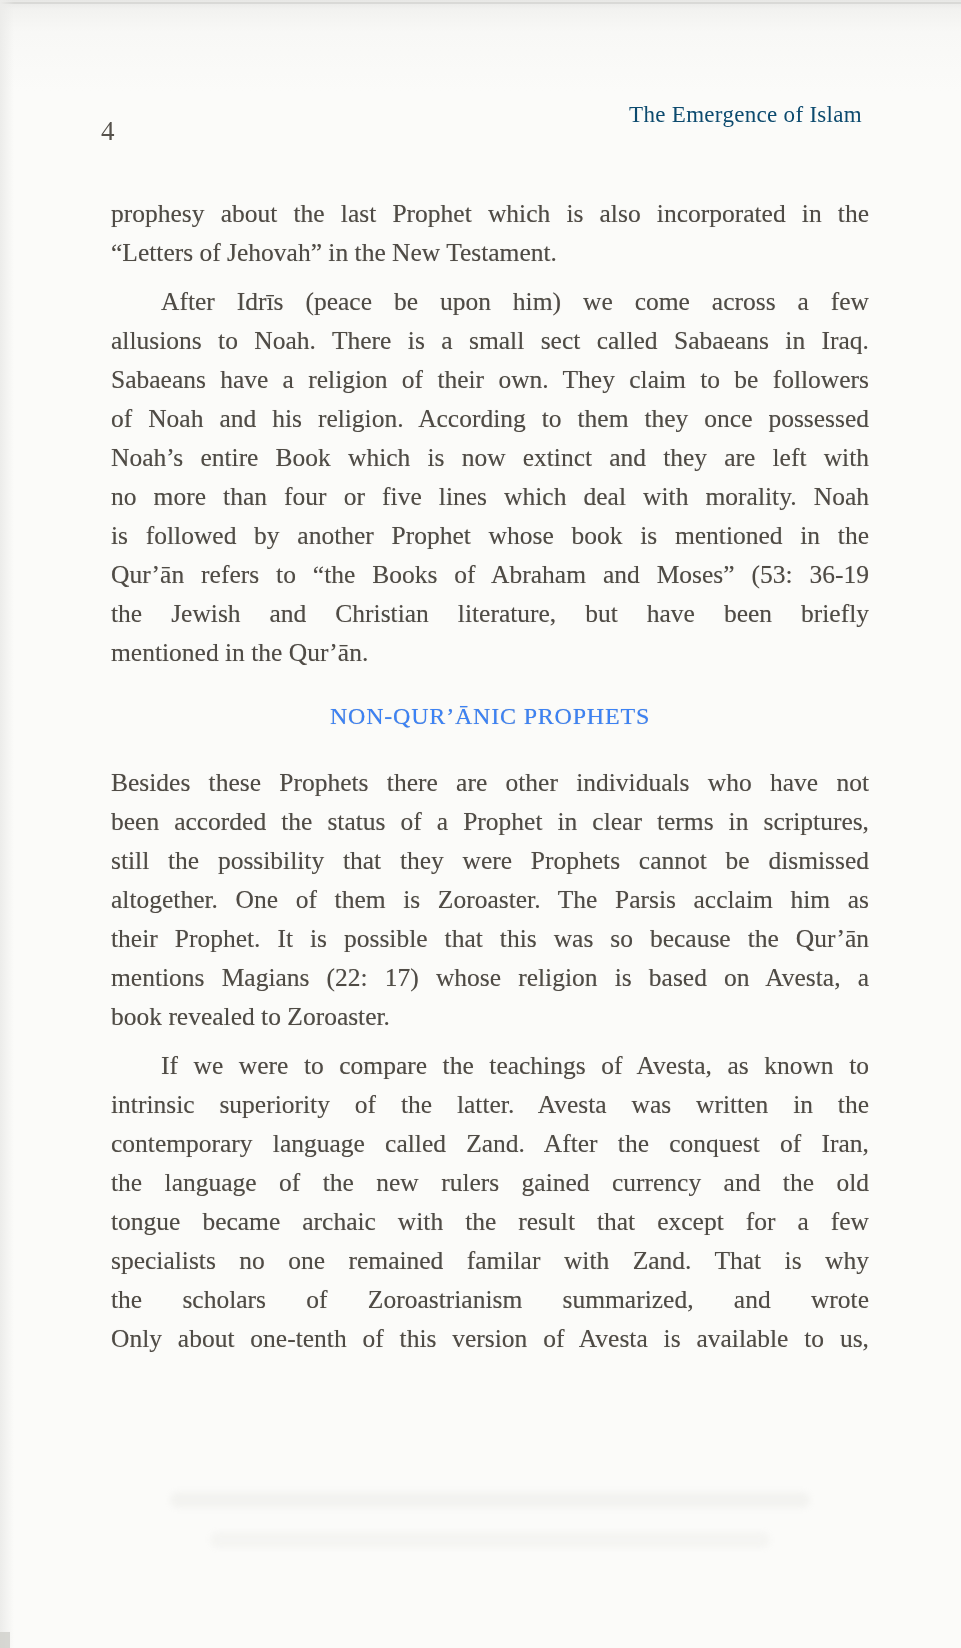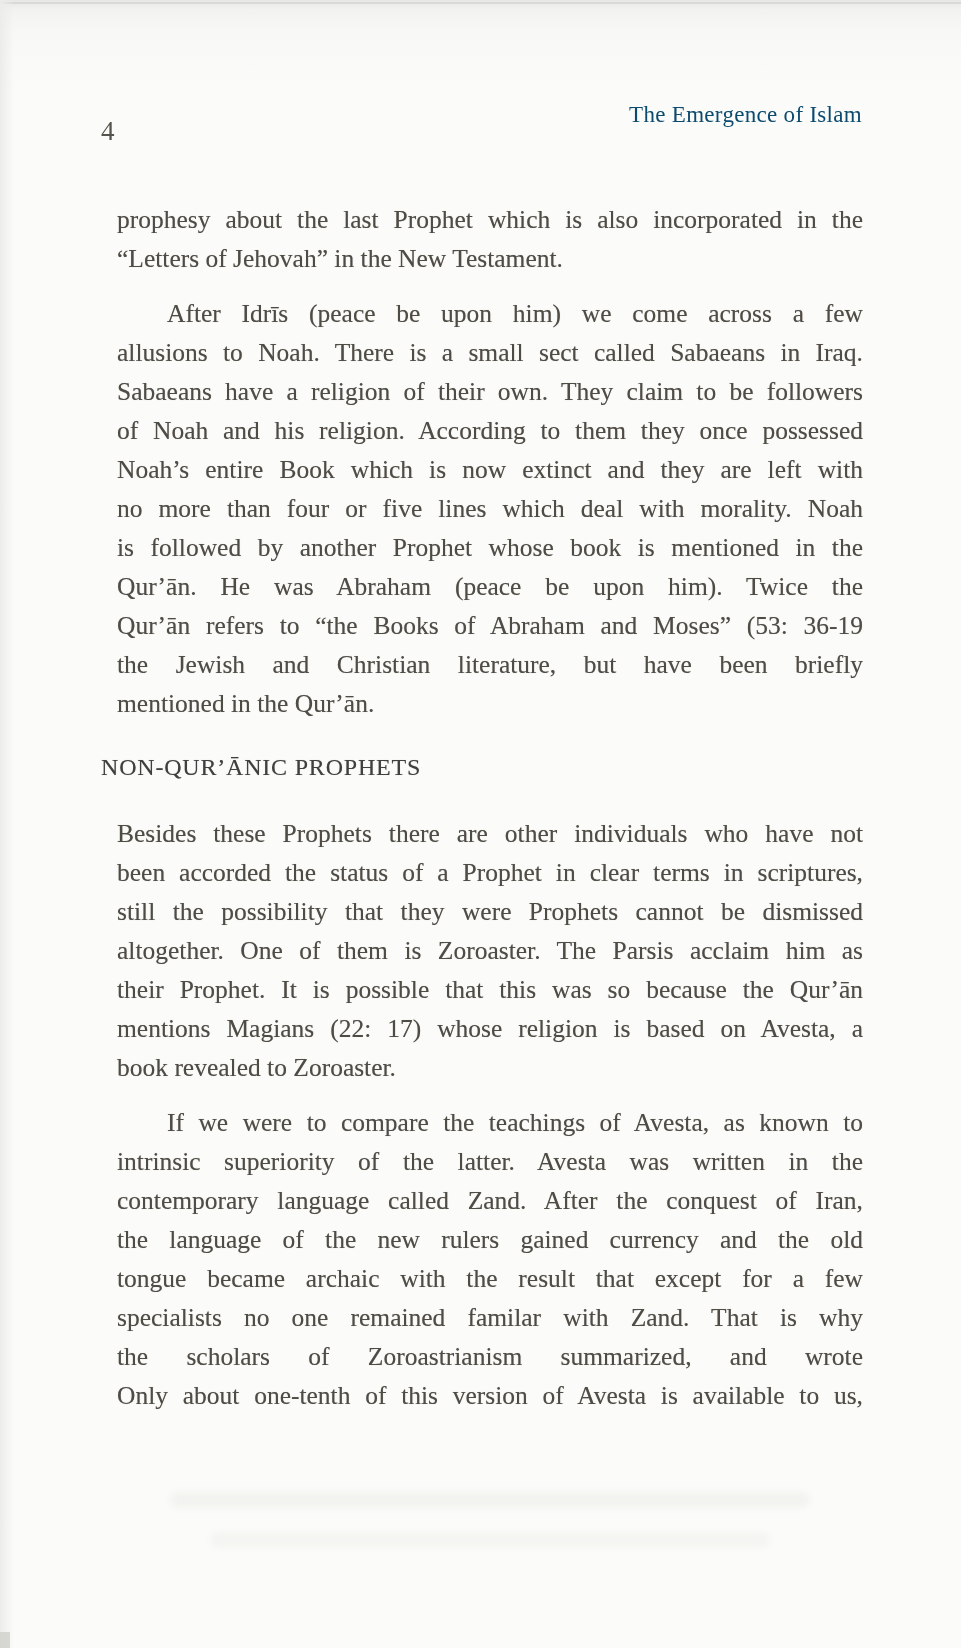--- a/index.html
+++ b/index.html
@@ -77,34 +77,34 @@
 
   main.page-body {
     position: absolute;
     left: 101px;
     top: 184px;
     width: 778px;
     font-size: 25.5px;
     line-height: 39px;
     text-shadow: 0 0 0.7px rgba(84,79,72,0.45);
   }
-  .para { margin: 16px; }
+  .para { margin: 10px; }
   .line {
     text-align: justify;
     text-align-last: justify;
     white-space: normal;
     overflow: hidden;
   }
   .line.rag { text-align-last: left; }
   .line.indent { text-indent: 50px; }
   .section-heading {
-    text-align: left;
+    text-align: center;
     font-size: 24px;
     letter-spacing: 0.8px;
-    color: #404040;
+    color: #3b82f6;
     margin-top: 29px;
     margin-bottom: 32px;
     line-height: 30px;
   }
 </style>
 </head>
 <body>
 
 <div class="scan-top"></div>
 <div class="scan-topline"></div>
@@ -125,21 +125,20 @@
         <div class="line rag">“Letters of Jehovah” in the New Testament.</div>
       </div>
       <div class="para">
         <div class="line indent">After Idrīs (peace be upon him) we come across a few</div>
         <div class="line">allusions to Noah. There is a small sect called Sabaeans in Iraq.</div>
         <div class="line">Sabaeans have a religion of their own. They claim to be followers</div>
         <div class="line">of Noah and his religion. According to them they once possessed</div>
         <div class="line">Noah’s entire Book which is now extinct and they are left with</div>
         <div class="line">no more than four or five lines which deal with morality. Noah</div>
         <div class="line">is followed by another Prophet whose book is mentioned in the</div>
-        <div class="line">Qur’ān. He was Abraham (peace be upon him). Twice the</div>
         <div class="line">Qur’ān refers to “the Books of Abraham and Moses” (53: 36-19</div>
         <div class="line">the Jewish and Christian literature, but have been briefly</div>
         <div class="line rag">mentioned in the Qur’ān.</div>
       </div>
       <div class="section-heading">NON-QUR’ĀNIC PROPHETS</div>
       <div class="para">
         <div class="line">Besides these Prophets there are other individuals who have not</div>
         <div class="line">been accorded the status of a Prophet in clear terms in scriptures,</div>
         <div class="line">still the possibility that they were Prophets cannot be dismissed</div>
         <div class="line">altogether. One of them is Zoroaster. The Parsis acclaim him as</div>

